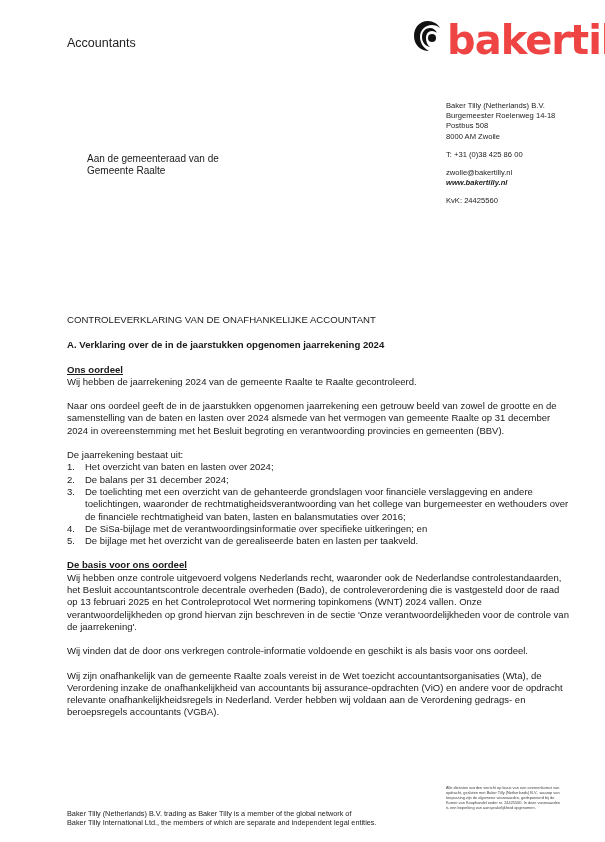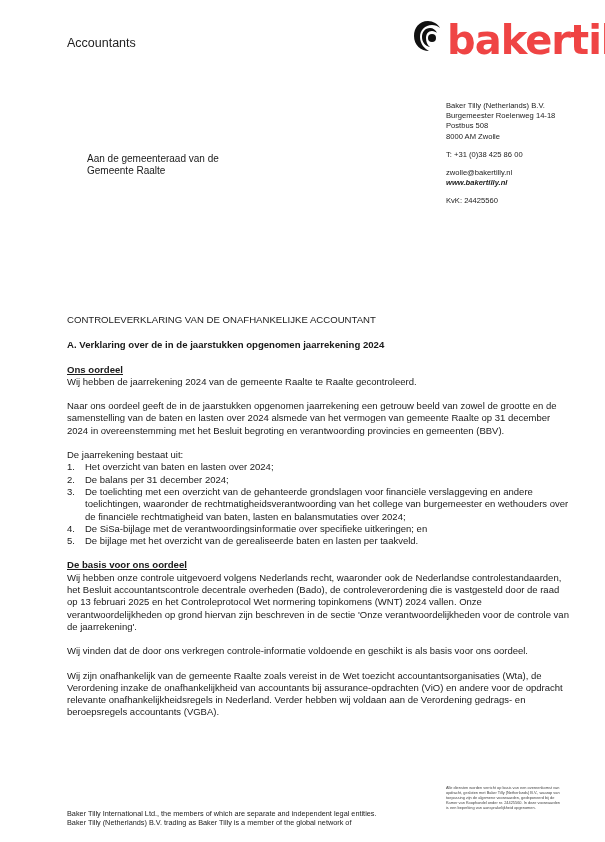--- a/index.html
+++ b/index.html
@@ -71,36 +71,36 @@
     <li>
         <span class="num">1.</span>
         <span>Het overzicht van baten en lasten over 2024;</span>
       </li>
     <li>
         <span class="num">2.</span>
         <span>De balans per 31 december 2024;</span>
       </li>
     <li>
         <span class="num">3.</span>
-        <span>De toelichting met een overzicht van de gehanteerde grondslagen voor financiële verslaggeving en andere toelichtingen, waaronder de rechtmatigheidsverantwoording van het college van burgemeester en wethouders over de financiële rechtmatigheid van baten, lasten en balansmutaties over 2024;</span>
+        <span>De toelichting met een overzicht van de gehanteerde grondslagen voor financiële verslaggeving en andere toelichtingen, waaronder de rechtmatigheidsverantwoording van het college van burgemeester en wethouders over de financiële rechtmatigheid van baten, lasten en balansmutaties over 2016;</span>
       </li>
     <li>
         <span class="num">4.</span>
         <span>De SiSa-bijlage met de verantwoordingsinformatie over specifieke uitkeringen; en</span>
       </li>
     <li>
         <span class="num">5.</span>
         <span>De bijlage met het overzicht van de gerealiseerde baten en lasten per taakveld.</span>
       </li>
   </ol>
 
   <div class="h">De basis voor ons oordeel</div>
   <p>Wij hebben onze controle uitgevoerd volgens Nederlands recht, waaronder ook de Nederlandse controlestandaarden, het Besluit accountantscontrole decentrale overheden (Bado), de controleverordening die is vastgesteld door de raad op 13 februari 2025 en het Controleprotocol Wet normering topinkomens (WNT) 2024 vallen. Onze verantwoordelijkheden op grond hiervan zijn beschreven in de sectie 'Onze verantwoordelijkheden voor de controle van de jaarrekening'.</p>
   <p>Wij vinden dat de door ons verkregen controle-informatie voldoende en geschikt is als basis voor ons oordeel.</p>
   <p>Wij zijn onafhankelijk van de gemeente Raalte zoals vereist in de Wet toezicht accountantsorganisaties (Wta), de Verordening inzake de onafhankelijkheid van accountants bij assurance-opdrachten (ViO) en andere voor de opdracht relevante onafhankelijkheidsregels in Nederland. Verder hebben wij voldaan aan de Verordening gedrags- en beroepsregels accountants (VGBA).</p>
 </div>
 
 <div class="abs legal">Alle diensten worden verricht op basis van een overeenkomst van opdracht, gesloten met Baker Tilly (Netherlands) B.V., waarop van toepassing zijn de algemene voorwaarden, gedeponeerd bij de Kamer van Koophandel onder nr. 24425560. In deze voorwaarden is een beperking van aansprakelijkheid opgenomen.</div>
 
 <div class="abs footer">
+  <div>Baker Tilly (Netherlands) B.V. trading as Baker Tilly is a member of the global network of</div>
   <div>Baker Tilly International Ltd., the members of which are separate and independent legal entities.</div>
-  <div>Baker Tilly (Netherlands) B.V. trading as Baker Tilly is a member of the global network of</div>
 </div>
 
 </body></html>

